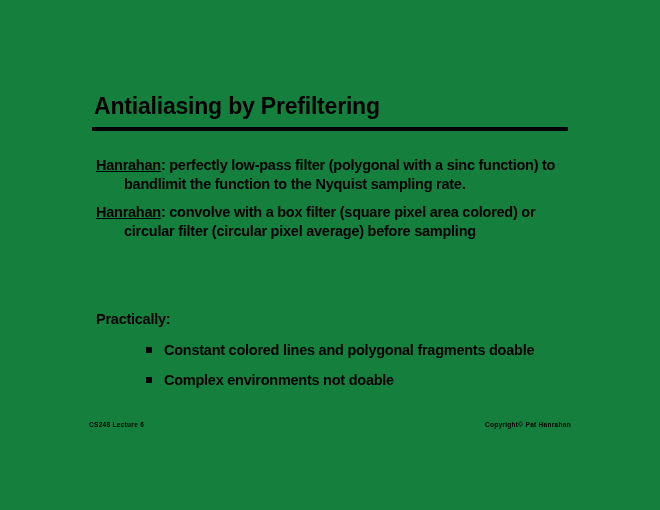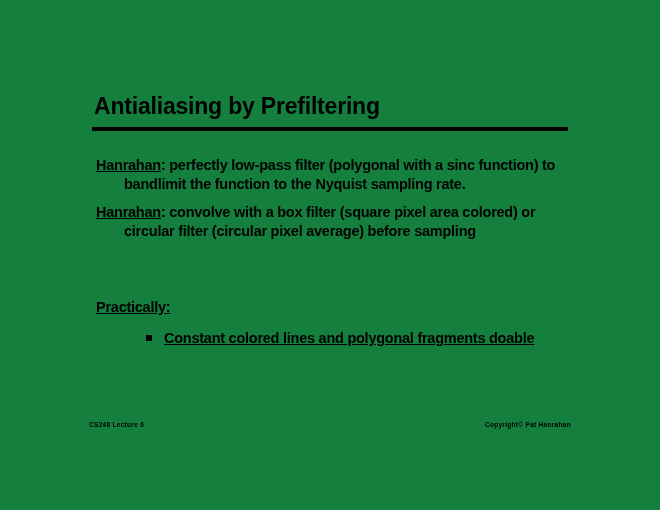--- a/index.html
+++ b/index.html
@@ -59,23 +59,22 @@
   }
   .lead-word {
     text-decoration: underline;
     font-weight: bold;
   }
 
   
   .practically-block {
     position: absolute;
     left: 96px;
-    top: 298px;
+    top: 310px;
     width: 486px;
-    text-decoration: underline;
   }
   .practically-head {
     font-size: 14.5px;
     font-weight: bold;
     letter-spacing: -0.25px;
     line-height: 19px;
     margin: 0 0 11px 0;
     color: #000000;
   }
   .sub-list {
@@ -147,20 +146,24 @@
 
   <div class="practically-block">
 
     <div class="practically-head">Practically:</div>
 
     <ul class="sub-list">
       <li class="sub-item">
         <span class="sub-bullet"></span>
         <span>Constant colored lines and polygonal fragments doable</span>
       </li>
+      <li class="sub-item">
+        <span class="sub-bullet"></span>
+        <span>Complex environments not doable</span>
+      </li>
     </ul>
 
   </div>
 
   <div class="footer-left">CS248 Lecture 6</div>
 
   <div class="footer-right">Copyright© Pat Hanrahan</div>
 
 </div>
 

